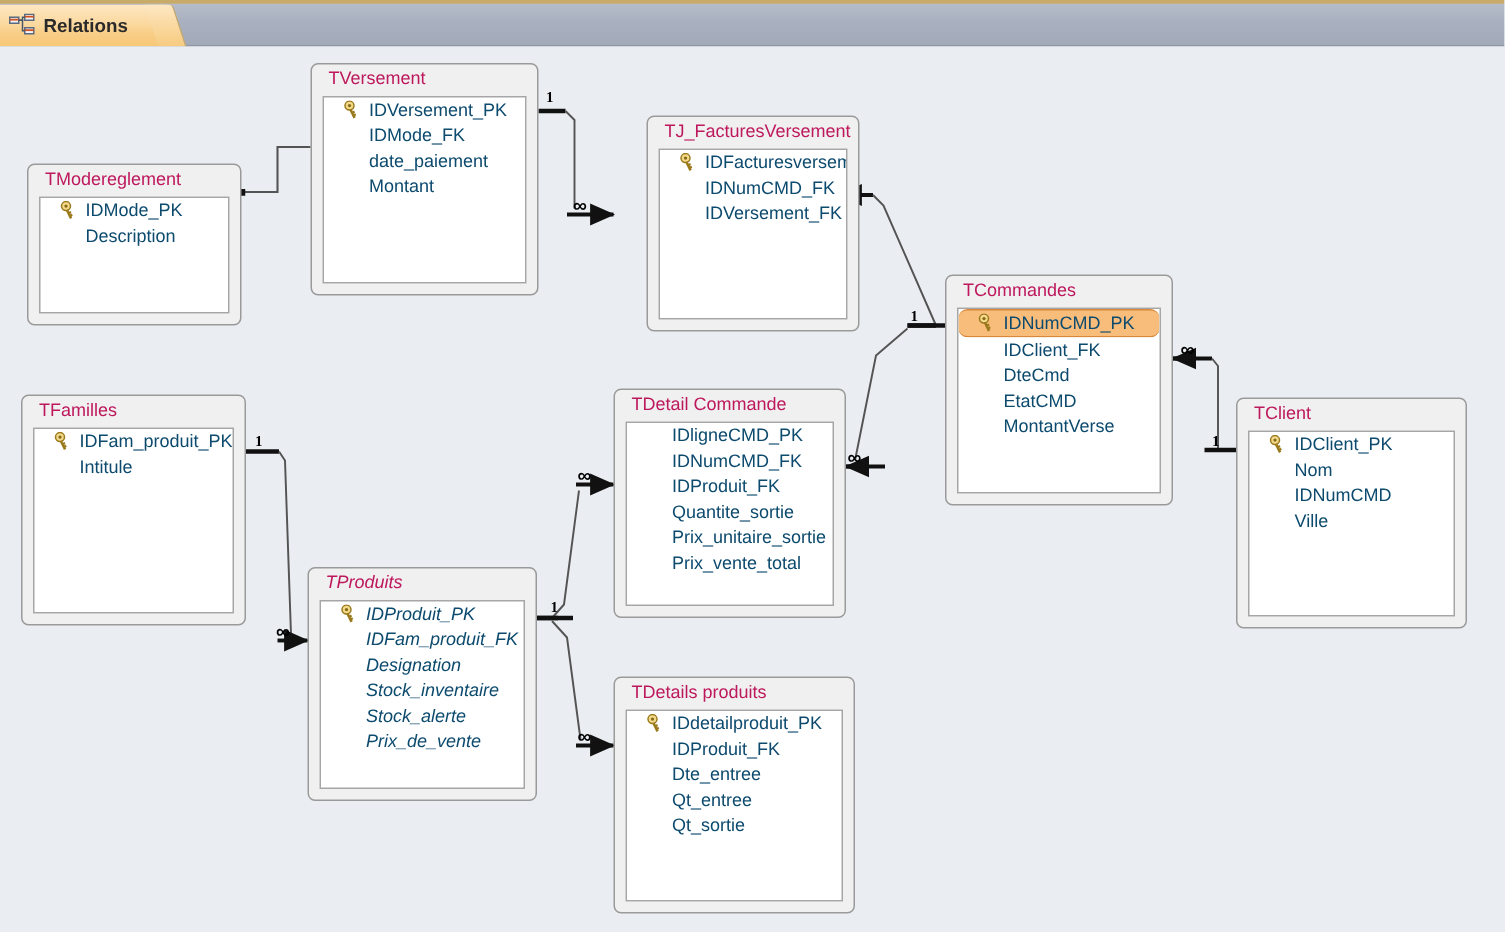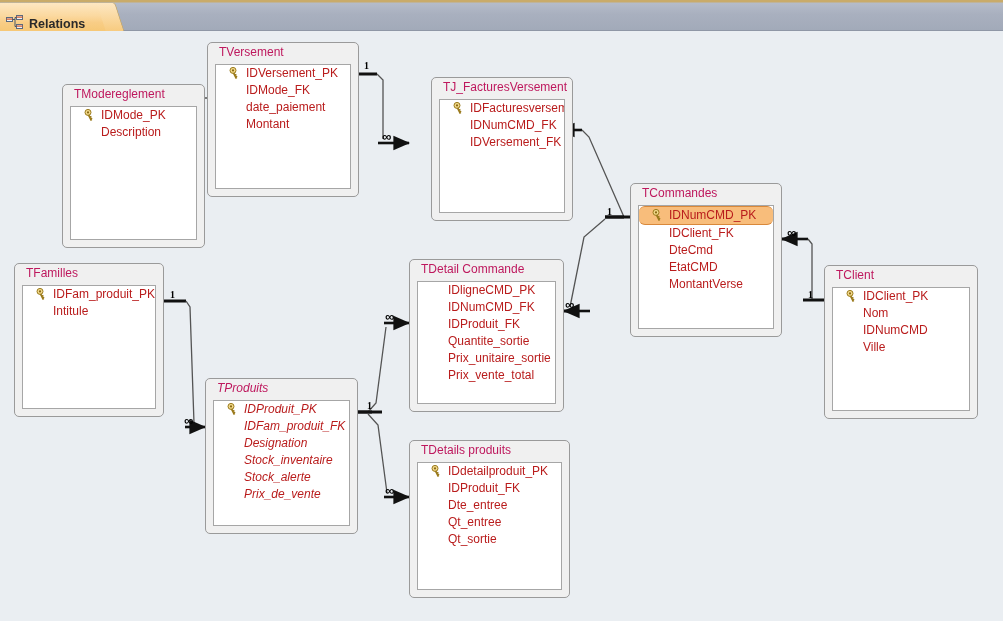--- a/index.html
+++ b/index.html
@@ -13,21 +13,21 @@
 
   
   .tabstrip{
     position:absolute;left:0;top:0;width:1003px;height:31px;
     background:linear-gradient(to bottom,#c9ab69 0px,#c9ab69 2px,#b5bcc9 3px,#a9b0bf 14px,#a2aab9 30px);
     border-bottom:1px solid #8f97a6;
     box-sizing:border-box;
   }
   .tab{
     position:absolute;left:0;top:3px;height:28px;
-    display:flex;align-items:flex-end;
+    display:flex;align-items:center;
     padding:0 26px 0 6px;
     background:linear-gradient(to bottom,#fde7c2 0%,#fbd9a0 45%,#f8cd86 70%,#f6c877 100%);
     border-right:1px solid #c8a96a;
     border-top-right-radius:3px;
     box-sizing:border-box;
   }
   .tab::after{
     content:"";position:absolute;right:-9px;top:0;width:18px;height:28px;
     background:linear-gradient(to bottom,#fde7c2 0%,#f7cb80 100%);
     transform:skewX(18deg);
@@ -66,21 +66,21 @@
   }
   .tbl-body{
     position:absolute;left:7px;right:7px;top:21px;bottom:7px;
     background:#ffffff;
     border:1px solid #a6a6a6;
     box-sizing:border-box;
     overflow:hidden;
   }
   .fld{
     height:17px;line-height:17px;
-    font-size:12px;color:#b91c1c;
+    font-size:12px;color:#0c4a6e;
     white-space:nowrap;overflow:hidden;
     padding-left:30px;
     position:relative;
     box-sizing:border-box;
   }
   .fld.sel{
     background:#f8bd7b;
     border-top:1px solid #d9883a;
     border-bottom:1px solid #d9883a;
     height:19px;line-height:17px;border-radius:6px;
@@ -195,21 +195,21 @@
       <span class="card" style="left:808px;top:259px;">1</span>
       <span class="inf" style="left:565px;top:269px;">∞</span>
       <span class="card" style="left:170px;top:259px;">1</span>
       <span class="inf" style="left:184px;top:385px;">∞</span>
       <span class="card" style="left:367px;top:370px;">1</span>
       <span class="inf" style="left:385px;top:281px;">∞</span>
       <span class="inf" style="left:385px;top:455px;">∞</span>
     </div>
 
     <div id="tables-host">
-        <div class="tbl" style="left: 18px; top: 53px; width: 143px; height: 164px; margin-left: 44px;">
+        <div class="tbl" style="left: 18px; top: 78px; width: 143px; height: 108px;">
           <div class="tbl-title">TModereglement</div>
           <div class="tbl-body">
             <div class="fld"><span class="keyicon"><svg width="12" height="13" viewBox="0 0 12 13">
                   <circle cx="4" cy="3.4" r="3" fill="#f2d98b" stroke="#9a7a1c" stroke-width="1"></circle>
                   <circle cx="4" cy="3.4" r="1.1" fill="#8a6a14"></circle>
                   <path d="M4.6 6 L7.4 11.6" stroke="#9a7a1c" stroke-width="1.7" fill="none"></path>
                   <path d="M5.6 8.2 L7.4 7.4" stroke="#9a7a1c" stroke-width="1.5" fill="none"></path>
                   <path d="M6.5 10 L8.2 9.2" stroke="#9a7a1c" stroke-width="1.5" fill="none"></path>
                 </svg></span><span>IDMode_PK</span></div>
             <div class="fld"><span>Description</span></div>
@@ -309,21 +309,21 @@
                   <path d="M5.6 8.2 L7.4 7.4" stroke="#9a7a1c" stroke-width="1.5" fill="none"></path>
                   <path d="M6.5 10 L8.2 9.2" stroke="#9a7a1c" stroke-width="1.5" fill="none"></path>
                 </svg></span><span>IDProduit_PK</span></div>
             <div class="fld"><span>IDFam_produit_FK</span></div>
             <div class="fld"><span>Designation</span></div>
             <div class="fld"><span>Stock_inventaire</span></div>
             <div class="fld"><span>Stock_alerte</span></div>
             <div class="fld"><span>Prix_de_vente</span></div>
           </div>
         </div>
-        <div class="tbl" style="left: 409px; top: 409px; width: 161px; height: 158px;">
+        <div class="tbl" style="left: 409px; top: 420px; width: 161px; height: 158px;">
           <div class="tbl-title">TDetails produits</div>
           <div class="tbl-body">
             <div class="fld"><span class="keyicon"><svg width="12" height="13" viewBox="0 0 12 13">
                   <circle cx="4" cy="3.4" r="3" fill="#f2d98b" stroke="#9a7a1c" stroke-width="1"></circle>
                   <circle cx="4" cy="3.4" r="1.1" fill="#8a6a14"></circle>
                   <path d="M4.6 6 L7.4 11.6" stroke="#9a7a1c" stroke-width="1.7" fill="none"></path>
                   <path d="M5.6 8.2 L7.4 7.4" stroke="#9a7a1c" stroke-width="1.5" fill="none"></path>
                   <path d="M6.5 10 L8.2 9.2" stroke="#9a7a1c" stroke-width="1.5" fill="none"></path>
                 </svg></span><span>IDdetailproduit_PK</span></div>
             <div class="fld"><span>IDProduit_FK</span></div>

